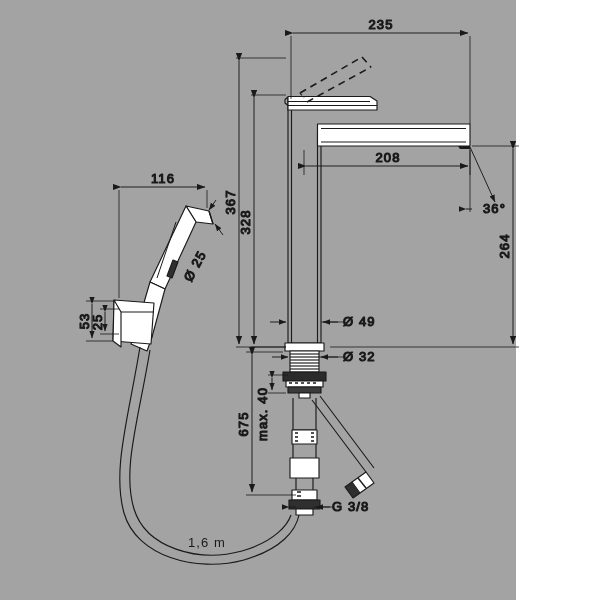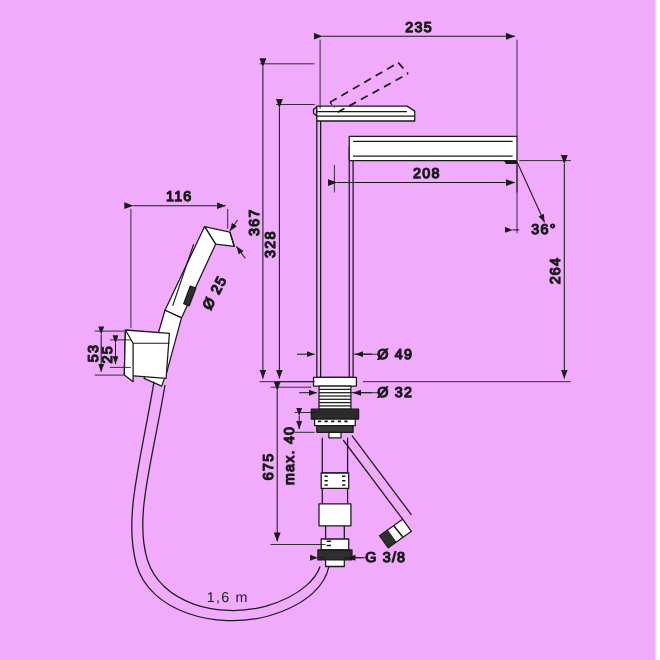--- a/index.html
+++ b/index.html
@@ -1,18 +1,18 @@
 <!DOCTYPE html>
 <html><head>
 <meta charset="utf-8">
 <style>
   html,body{margin:0;padding:0;background:#ffffff;}
   body{width:600px;height:600px;overflow:hidden;
        font-family:"Liberation Sans","DejaVu Sans",sans-serif;}
-  #stage{position:relative;width:596px;height:600px;background:#f0abfc;}
+  #stage{position:relative;width:516px;height:600px;background:#a3a3a3;}
   svg{display:block;}
   .dimtext{font-family:"Liberation Sans","DejaVu Sans",sans-serif;
            font-size:13px;fill:#1a1a1a;letter-spacing:1.1px;}
 </style>
 </head>
 <body>
 
 <div id="stage">
 <svg width="600" height="600" viewBox="0 0 600 600">
   <defs>

